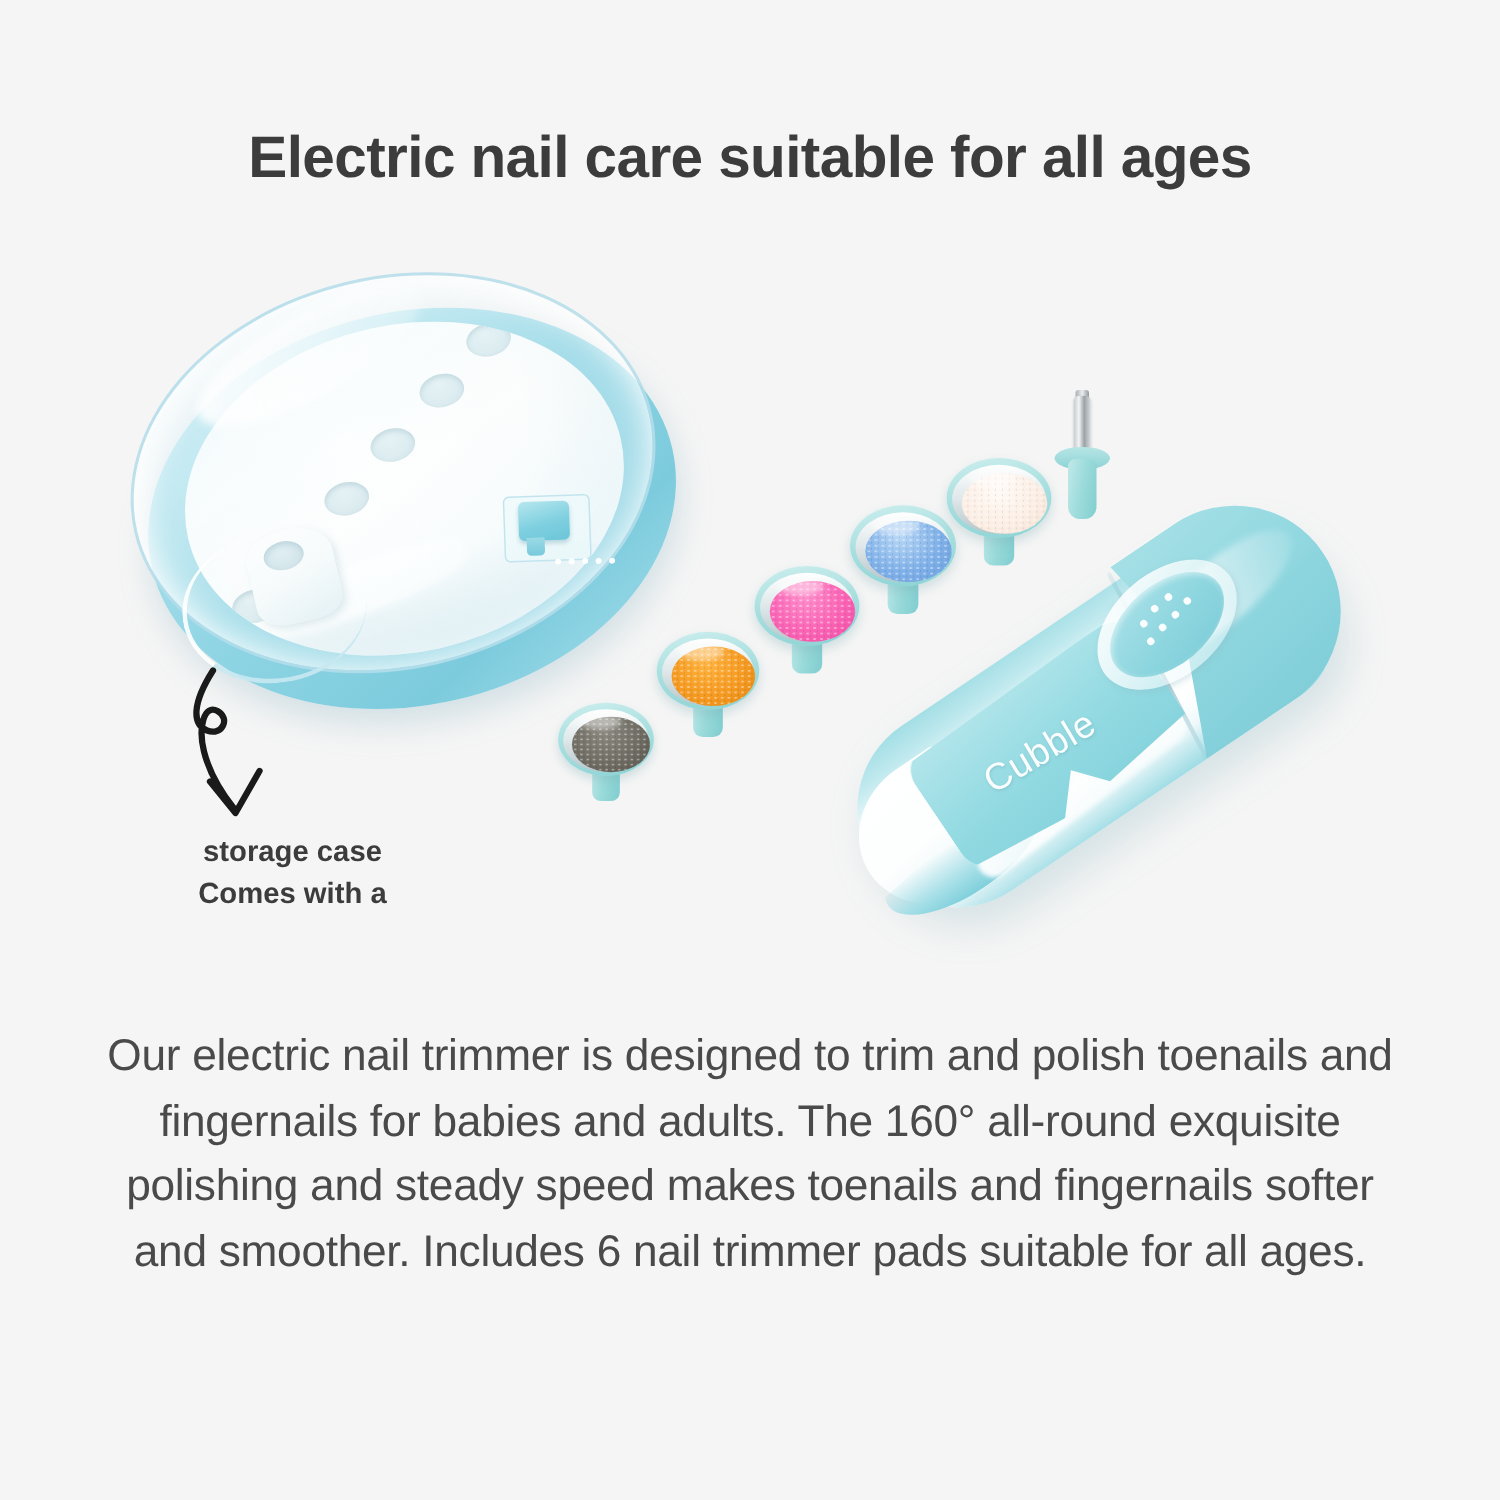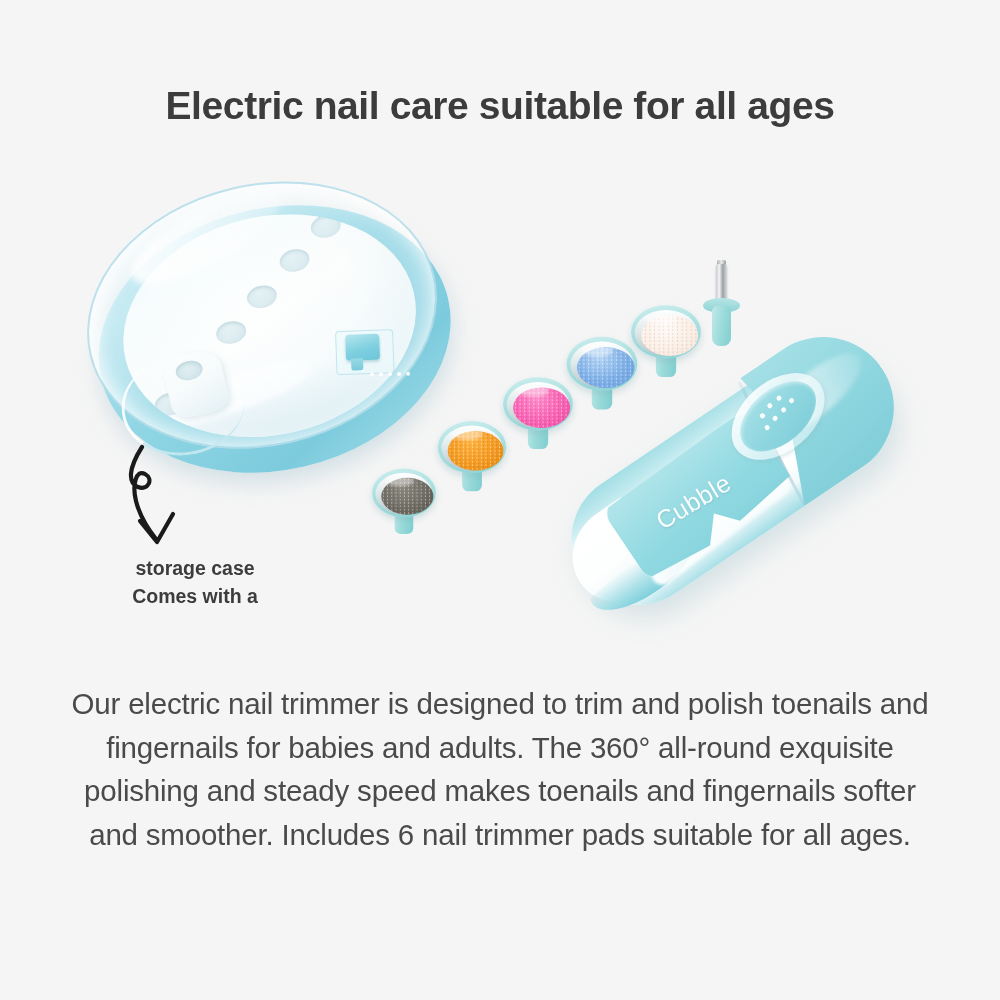--- a/index.html
+++ b/index.html
@@ -650,15 +650,15 @@
       <path d="M28 78 L45 99 L61 71" fill="none" stroke="#1a1a1a" stroke-width="4.2" stroke-linecap="round" stroke-linejoin="round"></path>
     </svg>
 
     <div class="callout-label">
       <div>storage case</div>
       <div>Comes with a</div>
     </div>
 
   </div>
 
-  <div class="body-copy">Our electric nail trimmer is designed to trim and polish toenails and fingernails for babies and adults. The 360° all-round exquisite polishing and steady speed makes toenails and fingernails softer and smoother. Includes 6 nail trimmer pads suitable for all ages.</div>
+  <div class="body-copy">Our electric nail trimmer is designed to trim and polish toenails and fingernails for babies and adults. The 160° all-round exquisite polishing and steady speed makes toenails and fingernails softer and smoother. Includes 6 nail trimmer pads suitable for all ages.</div>
 
 </div>
 
 </body></html>

